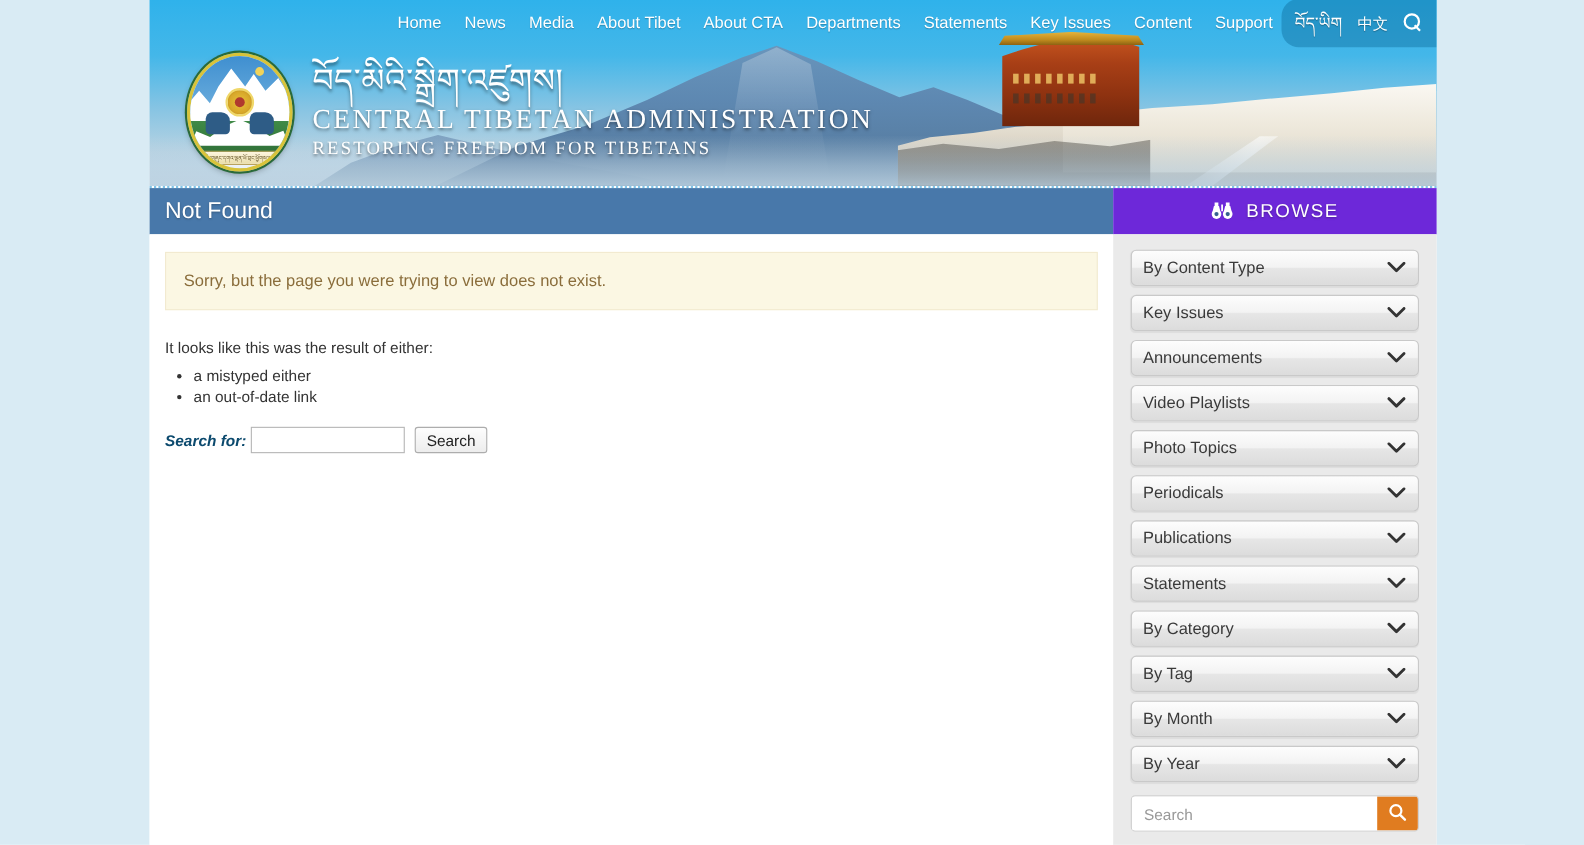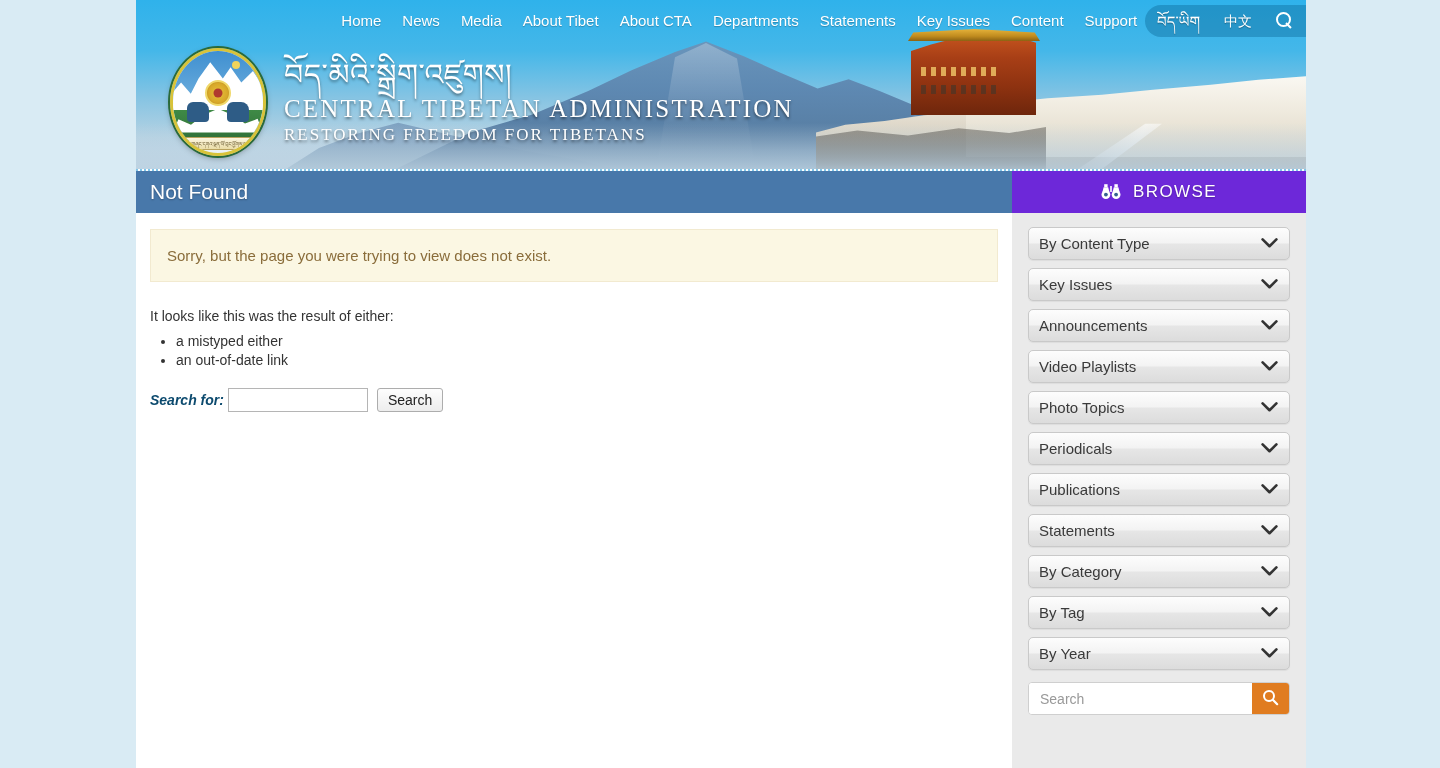--- a/index.html
+++ b/index.html
@@ -167,24 +167,24 @@
   }
   .nav-links a {
     color: #ffffff;
     text-decoration: none;
     font-size: 15px;
     font-family: "Liberation Sans", sans-serif;
     text-shadow: 0 1px 1px rgba(0,0,0,.25);
     line-height: 42px;
   }
   .nav-utility {
-    height: 32px;
-    display: flex;
-    align-items: center;
-    gap: 24px;
+    height: 44px;
+    display: flex;
+    align-items: center;
+    gap: 14px;
     padding: 0 14px 0 12px;
     background: rgba(9,102,150,.40);
     border-radius: 16px 0 0 16px;
     margin-right: 0;
   }
   .nav-utility a {
     color: #fff;
     text-decoration: none;
     font-size: 14px;
     text-shadow: 0 1px 1px rgba(0,0,0,.3);
@@ -630,20 +630,28 @@
 
       <div class="acc-item">
         <span class="t">By Tag</span>
         <span>
             <svg class="chev" width="17" height="11" viewBox="0 0 17 11">
               <path d="M1.6 1.4 L8.5 8.2 L15.4 1.4" stroke="#333" stroke-width="2.6" fill="none" stroke-linecap="round" stroke-linejoin="round"></path>
             </svg>
           </span>
       </div>
 
+      <div class="acc-item">
+        <span class="t">By Month</span>
+        <span>
+            <svg class="chev" width="17" height="11" viewBox="0 0 17 11">
+              <path d="M1.6 1.4 L8.5 8.2 L15.4 1.4" stroke="#333" stroke-width="2.6" fill="none" stroke-linecap="round" stroke-linejoin="round"></path>
+            </svg>
+          </span>
+      </div>
 
       <div class="acc-item">
         <span class="t">By Year</span>
         <span>
             <svg class="chev" width="17" height="11" viewBox="0 0 17 11">
               <path d="M1.6 1.4 L8.5 8.2 L15.4 1.4" stroke="#333" stroke-width="2.6" fill="none" stroke-linecap="round" stroke-linejoin="round"></path>
             </svg>
           </span>
       </div>
 

